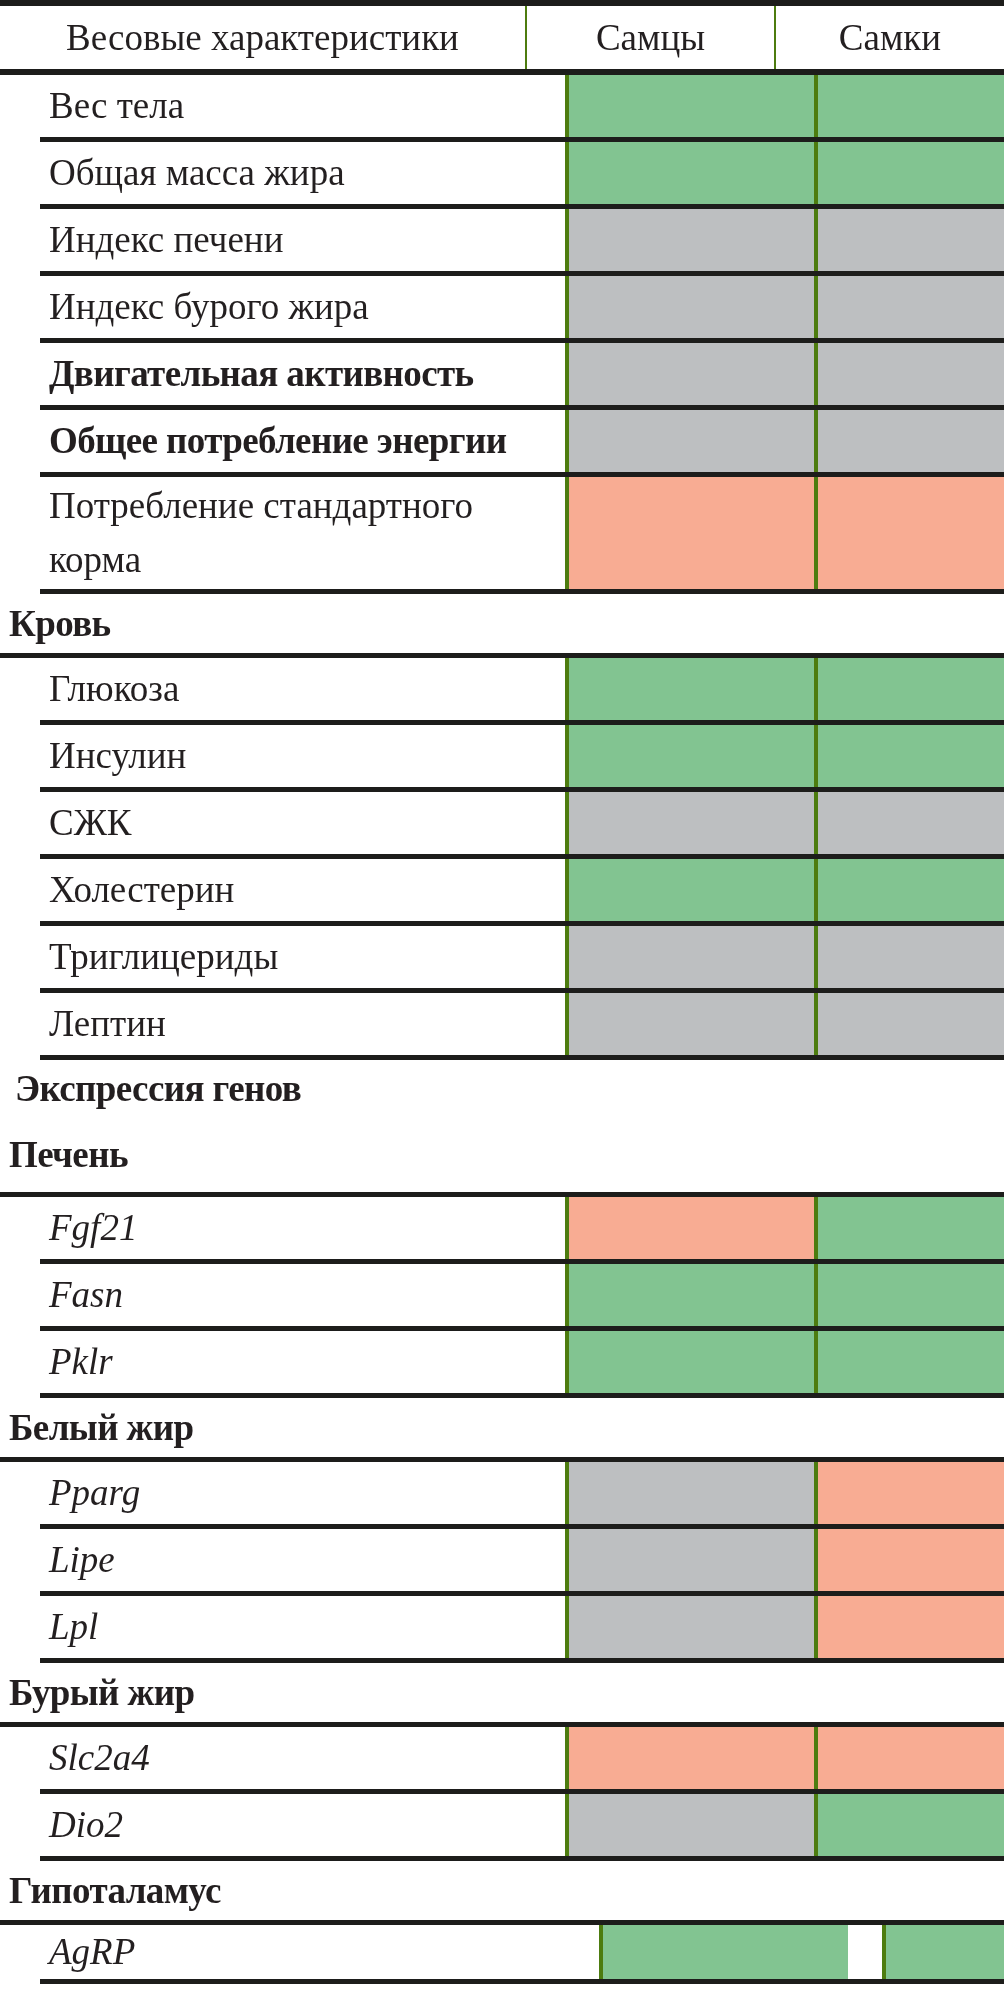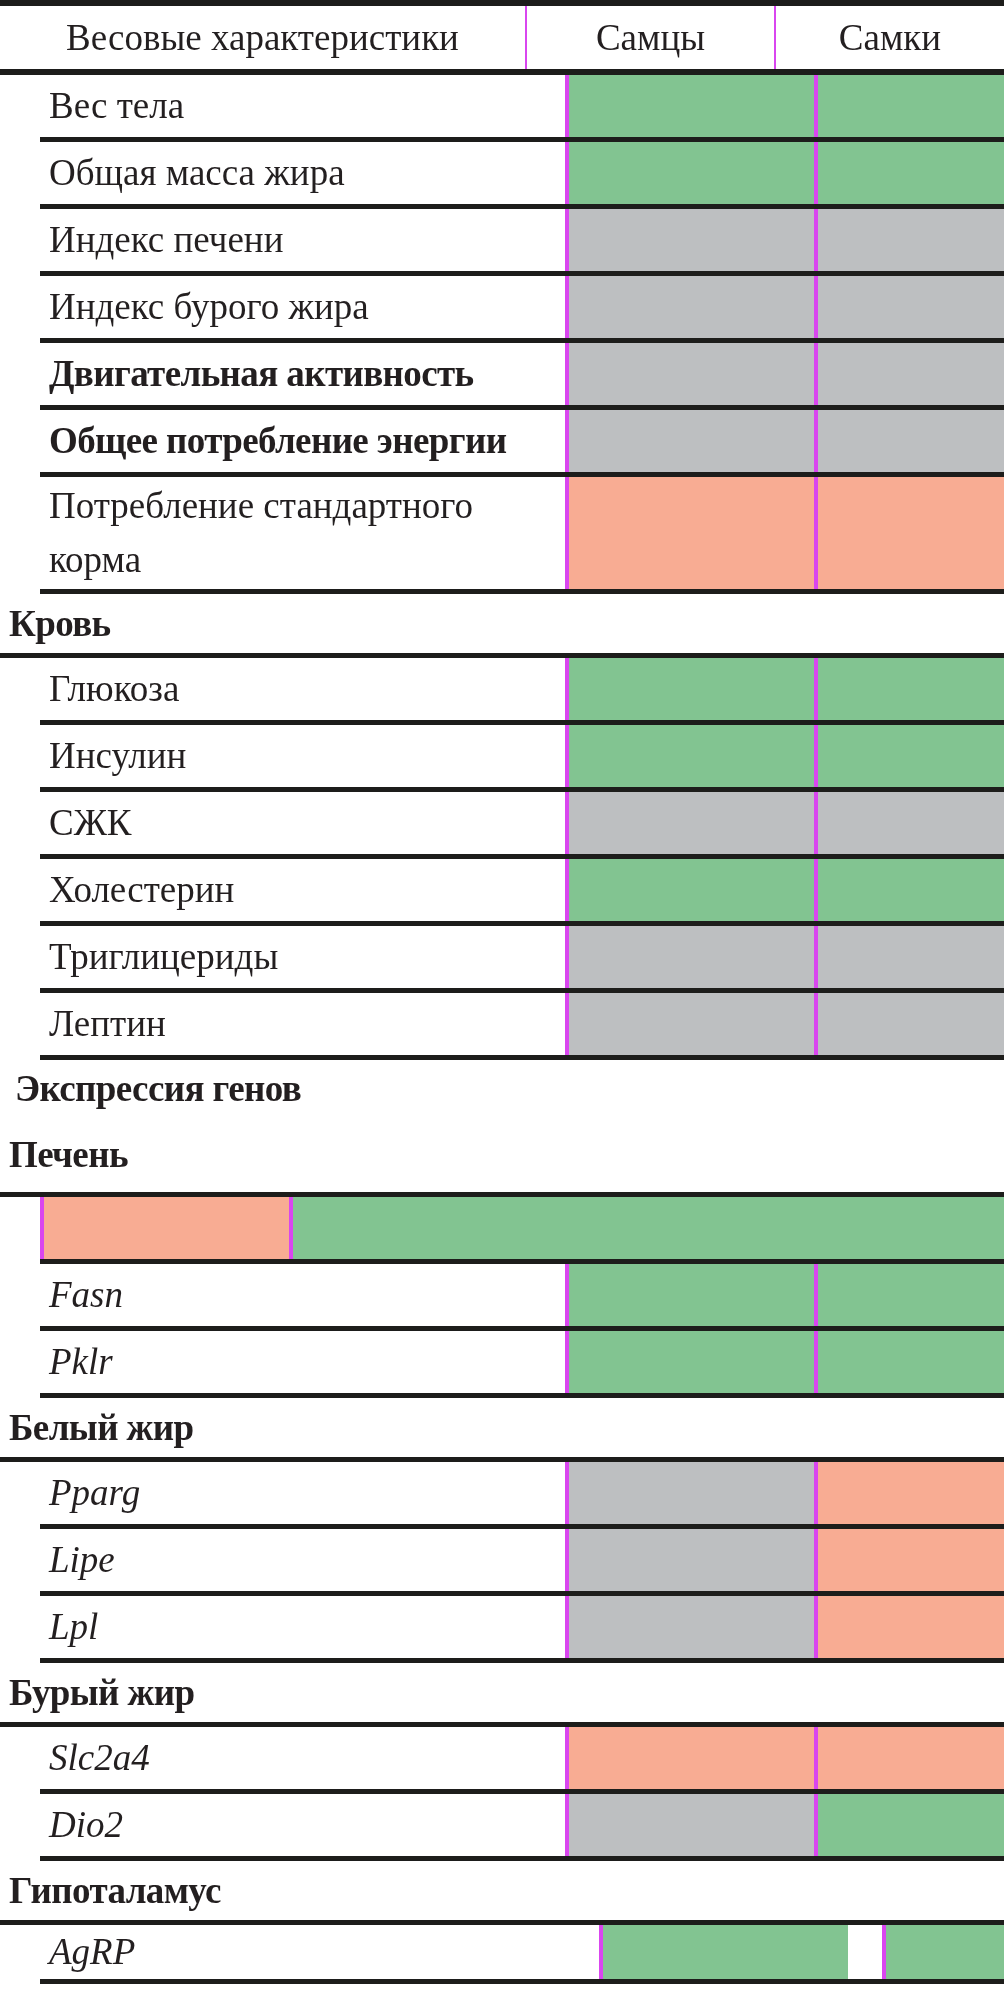--- a/index.html
+++ b/index.html
@@ -45,21 +45,21 @@
     padding-left: 9px;
     padding-right: 8px;
     font-size: 37px;
     line-height: 1.45;
   }
   .section .label-cell { flex: 1 1 auto; width: auto; }
   .bold-label { font-weight: 700; letter-spacing: -0.6px; }
   .italic-label { font-style: italic; }
   .color-cell {
     flex: 0 0 249px;
-    border-left: 4px solid #d946ef;
+    border-left: 4px solid #4d7c0f;
   }
   .color-cell.last { flex: 1 1 auto; }
   .header .label-cell {
     justify-content: center;
     padding-left: 0;
     padding-right: 0;
   }
   .header .color-cell {
     background: #ffffff;
     border-left-width: 2px;
@@ -146,20 +146,21 @@
       <div class="cell color-cell" style="background: rgb(189, 191, 193);"></div>
       <div class="cell color-cell last" style="background: rgb(189, 191, 193);"></div>
     </div>
     <div class="row section no-border">
       <div class="cell label-cell bold-label">Экспрессия генов</div>
     </div>
     <div class="row section after-no-border">
       <div class="cell label-cell bold-label">Печень</div>
     </div>
     <div class="row data">
+      <div class="cell label-cell italic-label">Fgf21</div>
       <div class="cell color-cell" style="background: rgb(248, 172, 147);"></div>
       <div class="cell color-cell last" style="background: rgb(130, 196, 145);"></div>
     </div>
     <div class="row data">
       <div class="cell label-cell italic-label">Fasn</div>
       <div class="cell color-cell" style="background: rgb(130, 196, 145);"></div>
       <div class="cell color-cell last" style="background: rgb(130, 196, 145);"></div>
     </div>
     <div class="row data">
       <div class="cell label-cell italic-label">Pklr</div>

